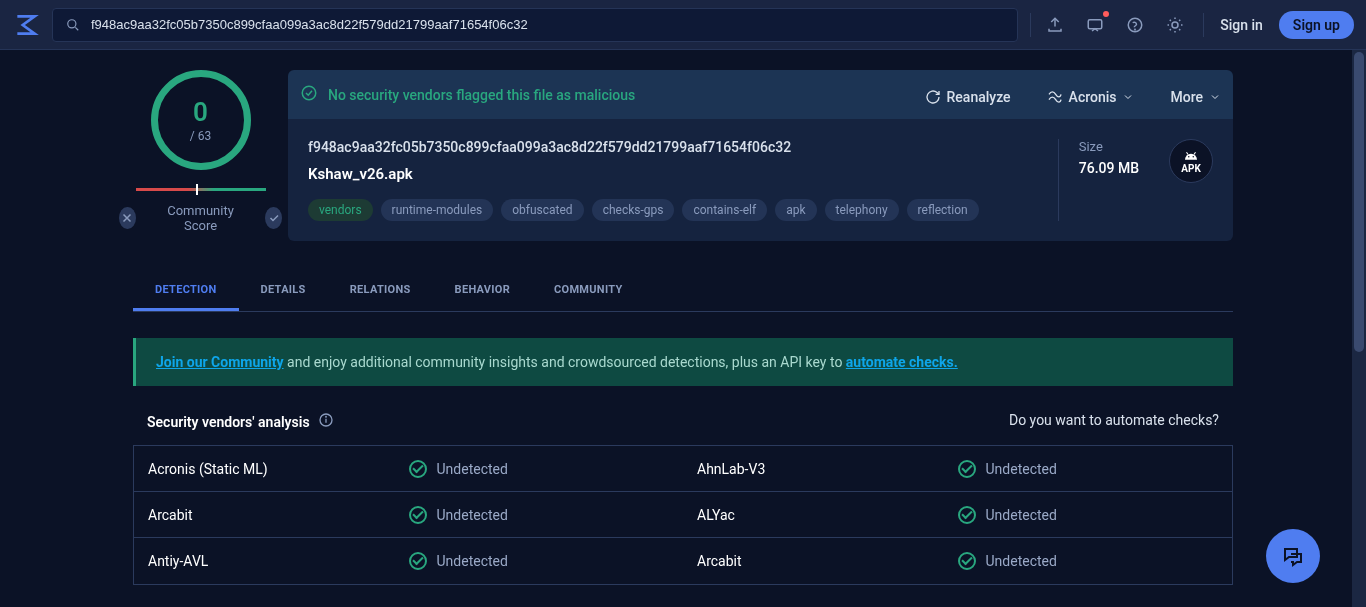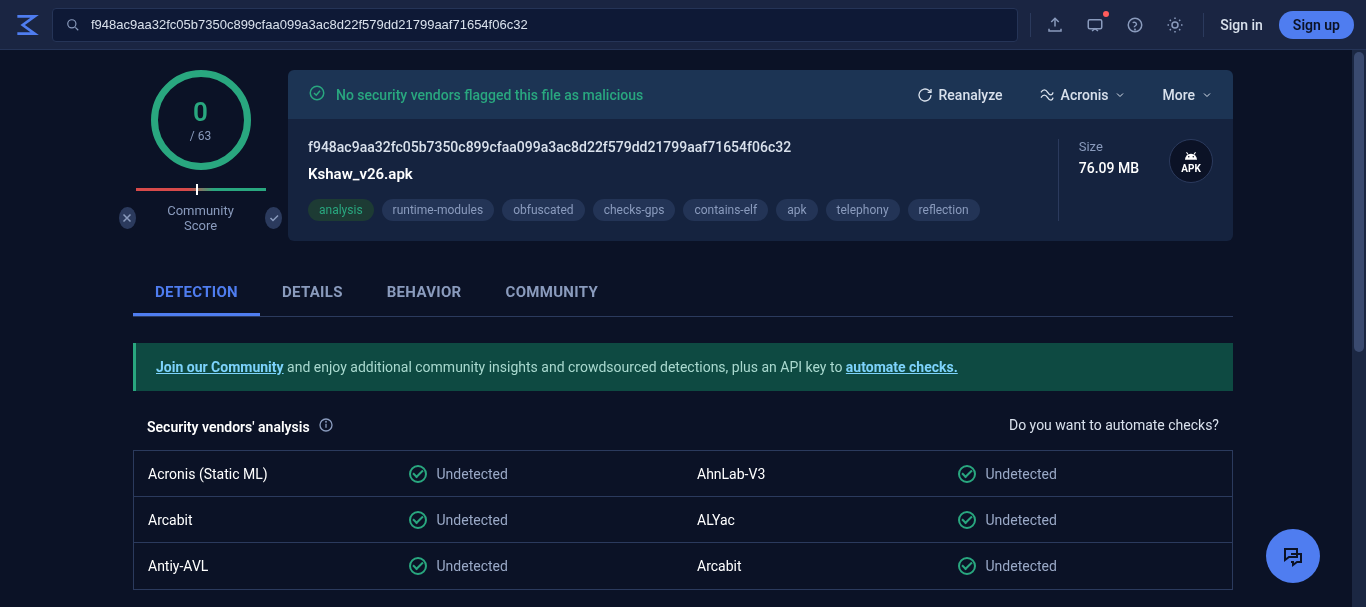--- a/index.html
+++ b/index.html
@@ -145,23 +145,23 @@
   background: #2b3a5d;
   display: inline-flex;
   align-items: center;
   justify-content: center;
 }
 
 .detail-col { flex: 1; }
 .banner {
   background: #1c3454;
   border-radius: 6px 6px 0 0;
-  padding: 14px 20px;
-  display: flex;
-  align-items: center;
+  padding: 14px 12px;
+  display: flex;
+  align-items: flex-end;
   gap: 10px;
 }
 .banner-msg {
   display: flex;
   align-items: center;
   gap: 10px;
   color: #29a77f;
   font-weight: 500;
   flex: 1;
 }
@@ -191,36 +191,36 @@
   font-size: 10px; font-weight: 700;
 }
 
 .tabs {
   display: flex;
   border-bottom: 1px solid #2b3a5d;
 }
 .tab {
   padding: 12px 22px;
   font-weight: 700;
-  font-size: 15px;
+  font-size: 11px;
   color: #8a9bbd;
   cursor: pointer;
   letter-spacing: 0.3px;
 }
 .tab.active { color: #4f7df0; border-bottom: 3px solid #4f7df0; }
 
 .promo {
   background: #0e4a42;
   border-left: 3px solid #29a77f;
   padding: 16px 20px;
   margin: 26px 0;
   font-size: 14px;
   color: #a9d9cf;
 }
-.promo a { color: #7dd3fc; font-weight: 700; text-decoration: underline; }
+.promo a { color: #0ea5e9; font-weight: 700; text-decoration: underline; }
 
 .sect-head {
   display: flex;
   justify-content: space-between;
   padding: 0 14px 14px 14px;
   font-weight: 600;
 }
 .sect-head .l { display: flex; align-items: center; gap: 8px; color: #fff; }
 .sect-head .r { color: #d9e1ec; font-weight: 400; }
 
@@ -393,21 +393,21 @@
               </svg>
           </div>
         </div>
       </div>
 
       <div class="detail-body">
         <div class="detail-left">
           <div class="hash">f948ac9aa32fc05b7350c899cfaa099a3ac8d22f579dd21799aaf71654f06c32</div>
           <div class="filename">Kshaw_v26.apk</div>
           <div class="tags" id="tag-list">
-              <span class="tag hl">analysis</span>
+              <span class="tag hl">vendors</span>
               <span class="tag">runtime-modules</span>
               <span class="tag">obfuscated</span>
               <span class="tag">checks-gps</span>
               <span class="tag">contains-elf</span>
               <span class="tag">apk</span>
               <span class="tag">telephony</span>
               <span class="tag">reflection</span>
             </div>
         </div>
         <div class="meta-col">
@@ -425,20 +425,21 @@
             </svg>
           <span>APK</span>
         </div>
       </div>
     </div>
   </div>
 
   <div class="tabs" id="tab-bar">
       <div class="tab active">DETECTION</div>
       <div class="tab">DETAILS</div>
+      <div class="tab">RELATIONS</div>
       <div class="tab">BEHAVIOR</div>
       <div class="tab">COMMUNITY</div>
     </div>
 
   <div class="promo">
     <a href="#">Join our Community</a><span> and enjoy additional community insights and crowdsourced detections, plus an API key to </span><a href="#">automate checks.</a>
   </div>
 
   <div class="sect-head">
     <div class="l">

